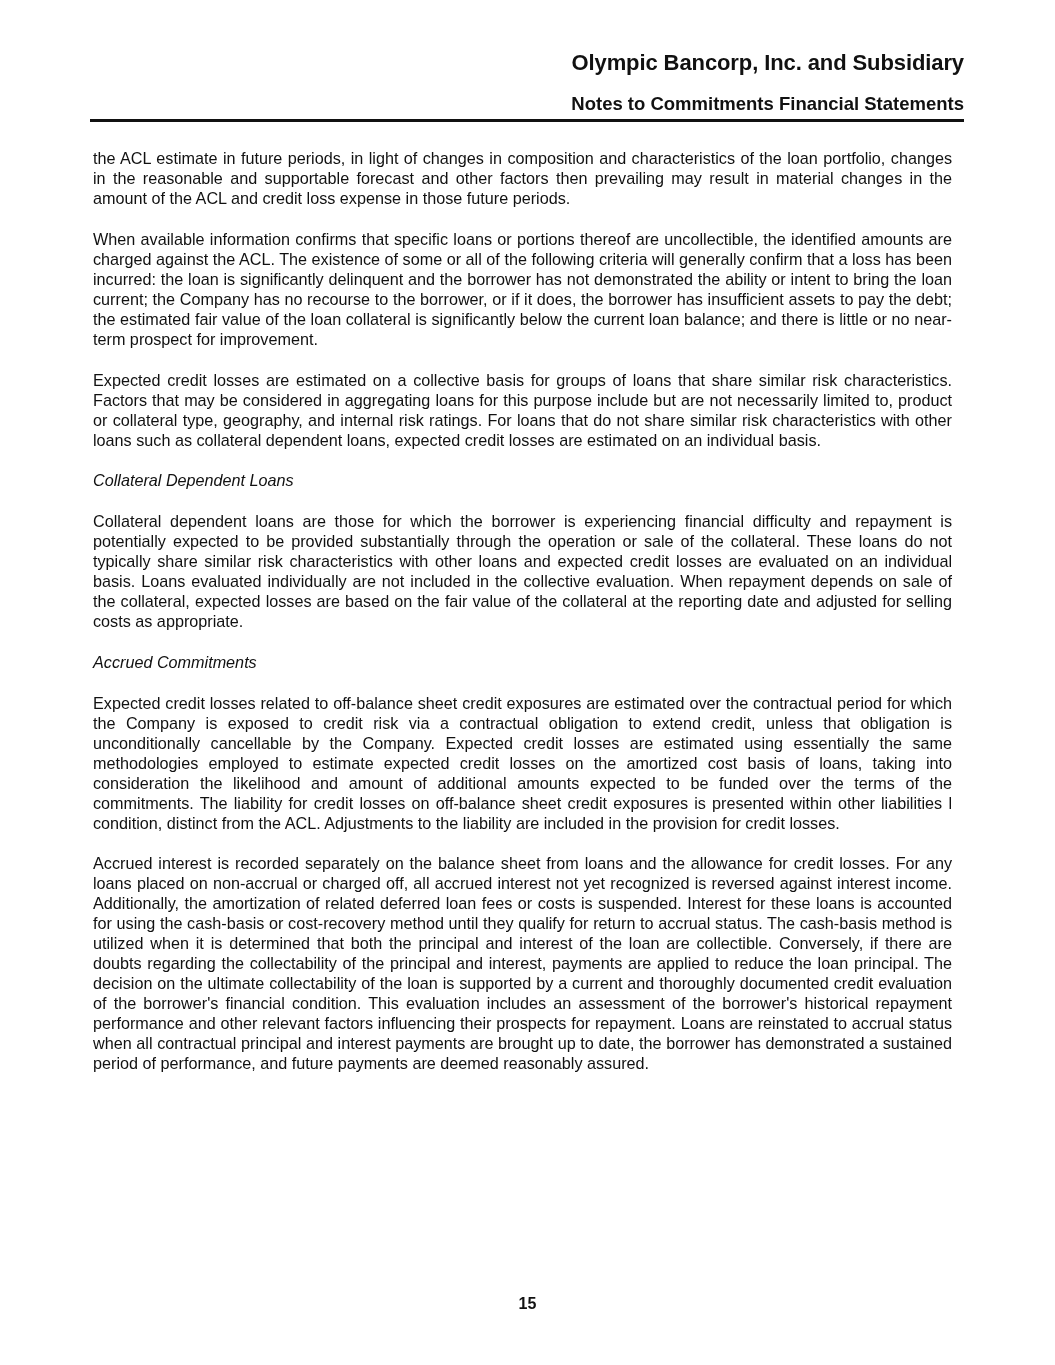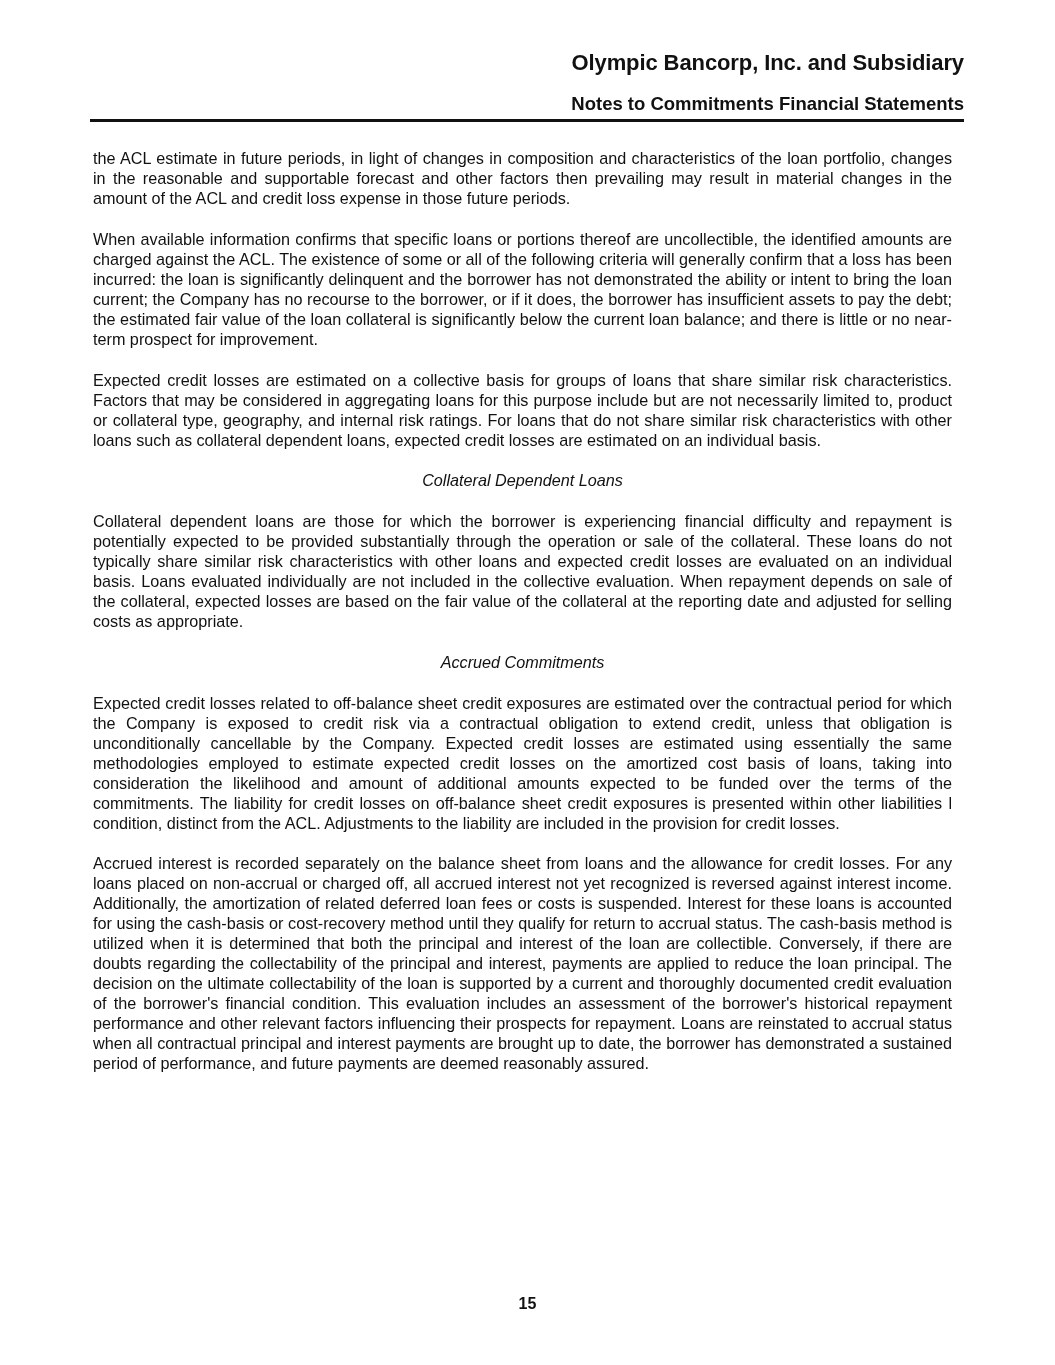--- a/index.html
+++ b/index.html
@@ -51,21 +51,20 @@
       font-size: 16.2px;
       line-height: 20px;
     }
     .para {
       margin: 0 0 20.75px 0;
       text-align: justify;
     }
     .section-heading {
       margin: 0 0 20.75px 0;
       font-style: italic;
-      text-align: center;
     }
     .page-number {
       position: absolute;
       left: 0;
       top: 1295px;
       width: 1055px;
       text-align: center;
       font-weight: bold;
       font-size: 16px;
     }

